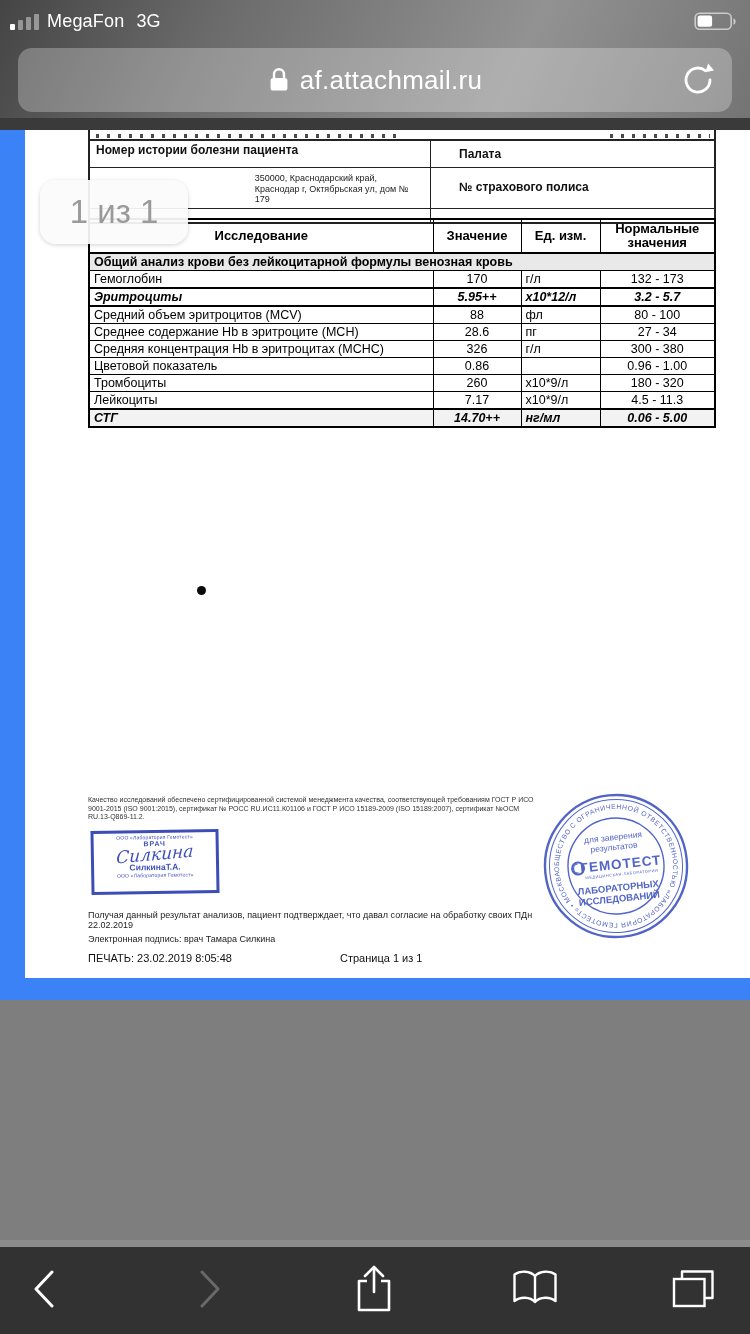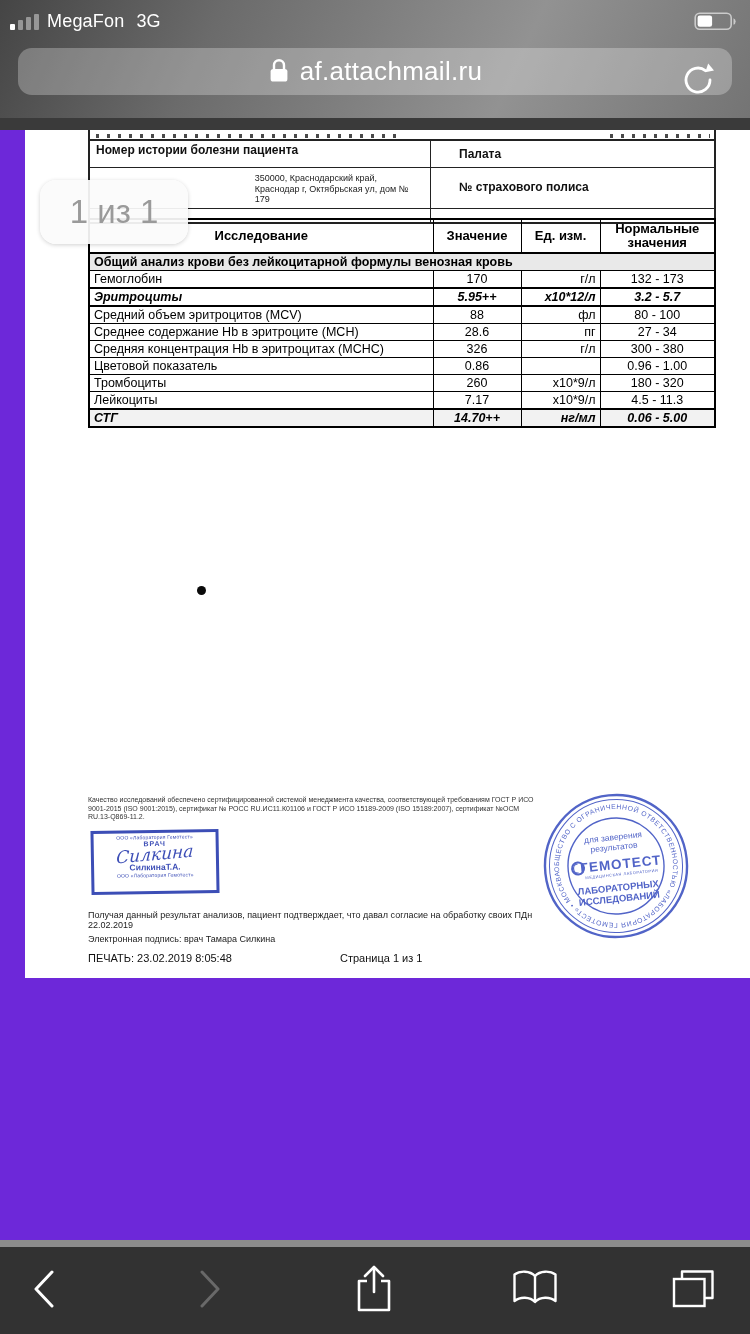--- a/index.html
+++ b/index.html
@@ -13,31 +13,31 @@
   .status-bar { position:absolute; top:0; left:0; width:750px; height:42px;
     display:flex; align-items:center; color:#fff; }
   .signal { display:flex; align-items:flex-end; gap:3px; margin-left:10px; height:17px; }
   .signal .bar { width:5px; border-radius:1px; background:rgba(255,255,255,.42); }
   .signal .bar.on { background:#fff; }
   .carrier { font-size:18px; margin-left:8px; letter-spacing:.2px; }
   .network { font-size:18px; margin-left:12px; }
   .clock { position:absolute; left:0; right:0; text-align:center; font-size:19px; font-weight:bold; }
   .battery { position:absolute; right:12px; top:12px; }
 
-  .url-row { position:absolute; top:48px; left:18px; width:714px; height:47px; }
+  .url-row { position:absolute; top:48px; left:18px; width:714px; height:64px; }
   .url-pill { position:relative; width:100%; height:100%; border-radius:14px;
     background:rgba(255,255,255,.27); display:flex; align-items:center; justify-content:center;
     color:#fff; }
   .url-text { font-size:26px; margin-left:10px; letter-spacing:.3px; }
   .reload-btn { position:absolute; right:16px; top:14px; width:36px; height:36px; }
 
   .dark-strip { position:absolute; top:118px; left:0; width:750px; height:12px; background:#3a3a3a; }
 
   
-  .content { position:absolute; top:130px; left:0; width:750px; height:1110px; background:#6d28d9; }
+  .content { position:absolute; top:130px; left:0; width:750px; height:870px; background:#3b82f6; }
   .page { position:absolute; top:0; left:25px; width:725px; height:848px; background:#fff; }
 
   
   .cut-row { position:absolute; left:63px; top:0; width:628px; height:9px;
     border-left:2px solid #222; border-right:2px solid #222; overflow:hidden; }
   .cut-row .smudge { position:absolute; bottom:1px; height:4px;
     background:repeating-linear-gradient(90deg,#4a4a4a 0 3px,transparent 3px 11px); }
 
   
   .patient-box { position:absolute; left:63px; top:9px; width:628px; border:2px solid #222;
@@ -56,21 +56,21 @@
   
   table.results { position:absolute; left:63px; top:88px; width:628px; border-collapse:collapse;
     font-size:12.5px; color:#000; }
   table.results, table.results th, table.results td { border:1px solid #000; }
   table.results { border-width:2px; }
   table.results th { font-weight:bold; font-size:13px; padding:2px 0; height:32px;
     border-bottom-width:2px; line-height:14px; }
   table.results td { height:17px; padding:0 4px; line-height:16px; }
   td.name { text-align:left; width:344px; }
   td.value { text-align:center; width:88px; }
-  td.unit { text-align:right; width:79px;margin-left:20px; }
+  td.unit { text-align:left; width:79px;margin-left:20px; }
   td.normal { text-align:center; }
   tr.section td { background:#e9e9e9; font-weight:bold; border-top-width:2px; }
   tr.flag td { font-weight:bold; font-style:italic; border-top:2px solid #000; border-bottom:2px solid #000; }
   tr.shaded td { background:#f2f2f2; }
 
   .stray-dot { position:absolute; left:172px; top:456px; width:9px; height:9px; border-radius:50%;
     background:#0a0a0a; }
 
   
   .quality-note { position:absolute; left:63px; top:666px; width:450px; font-size:7px;

